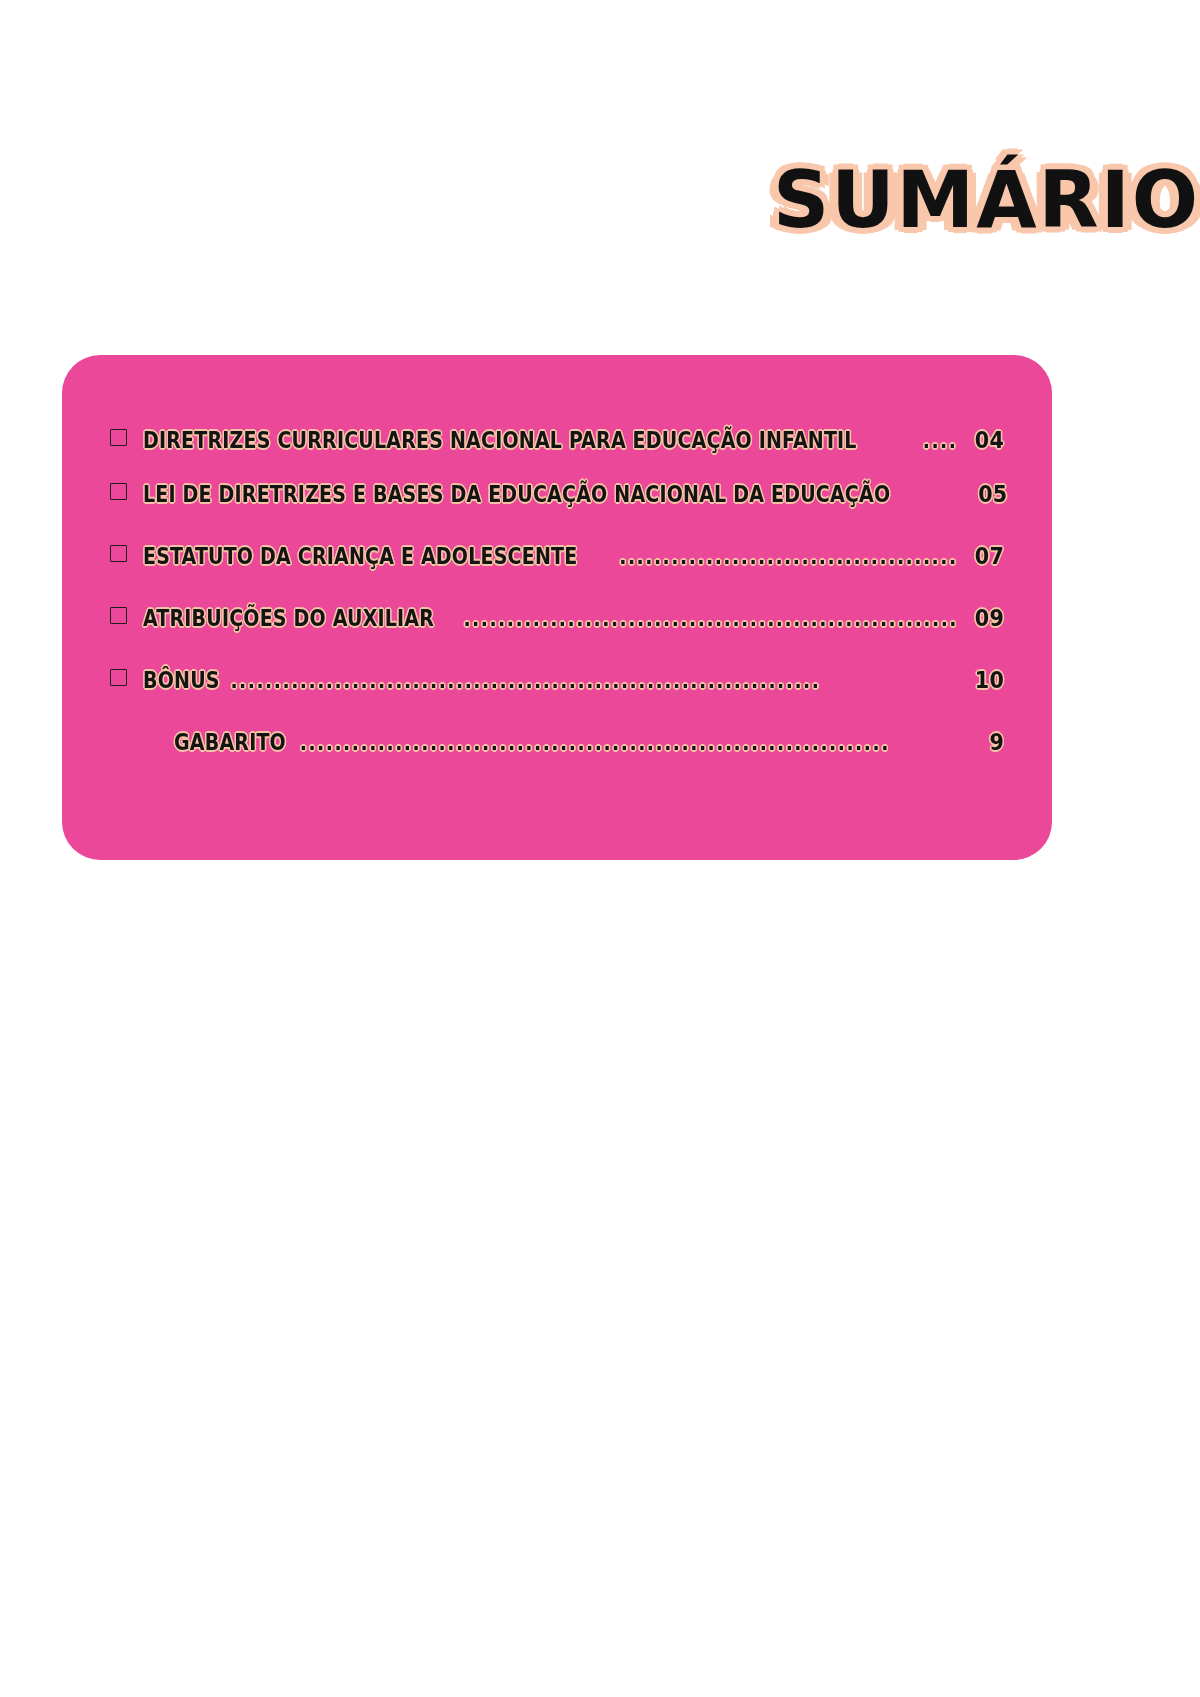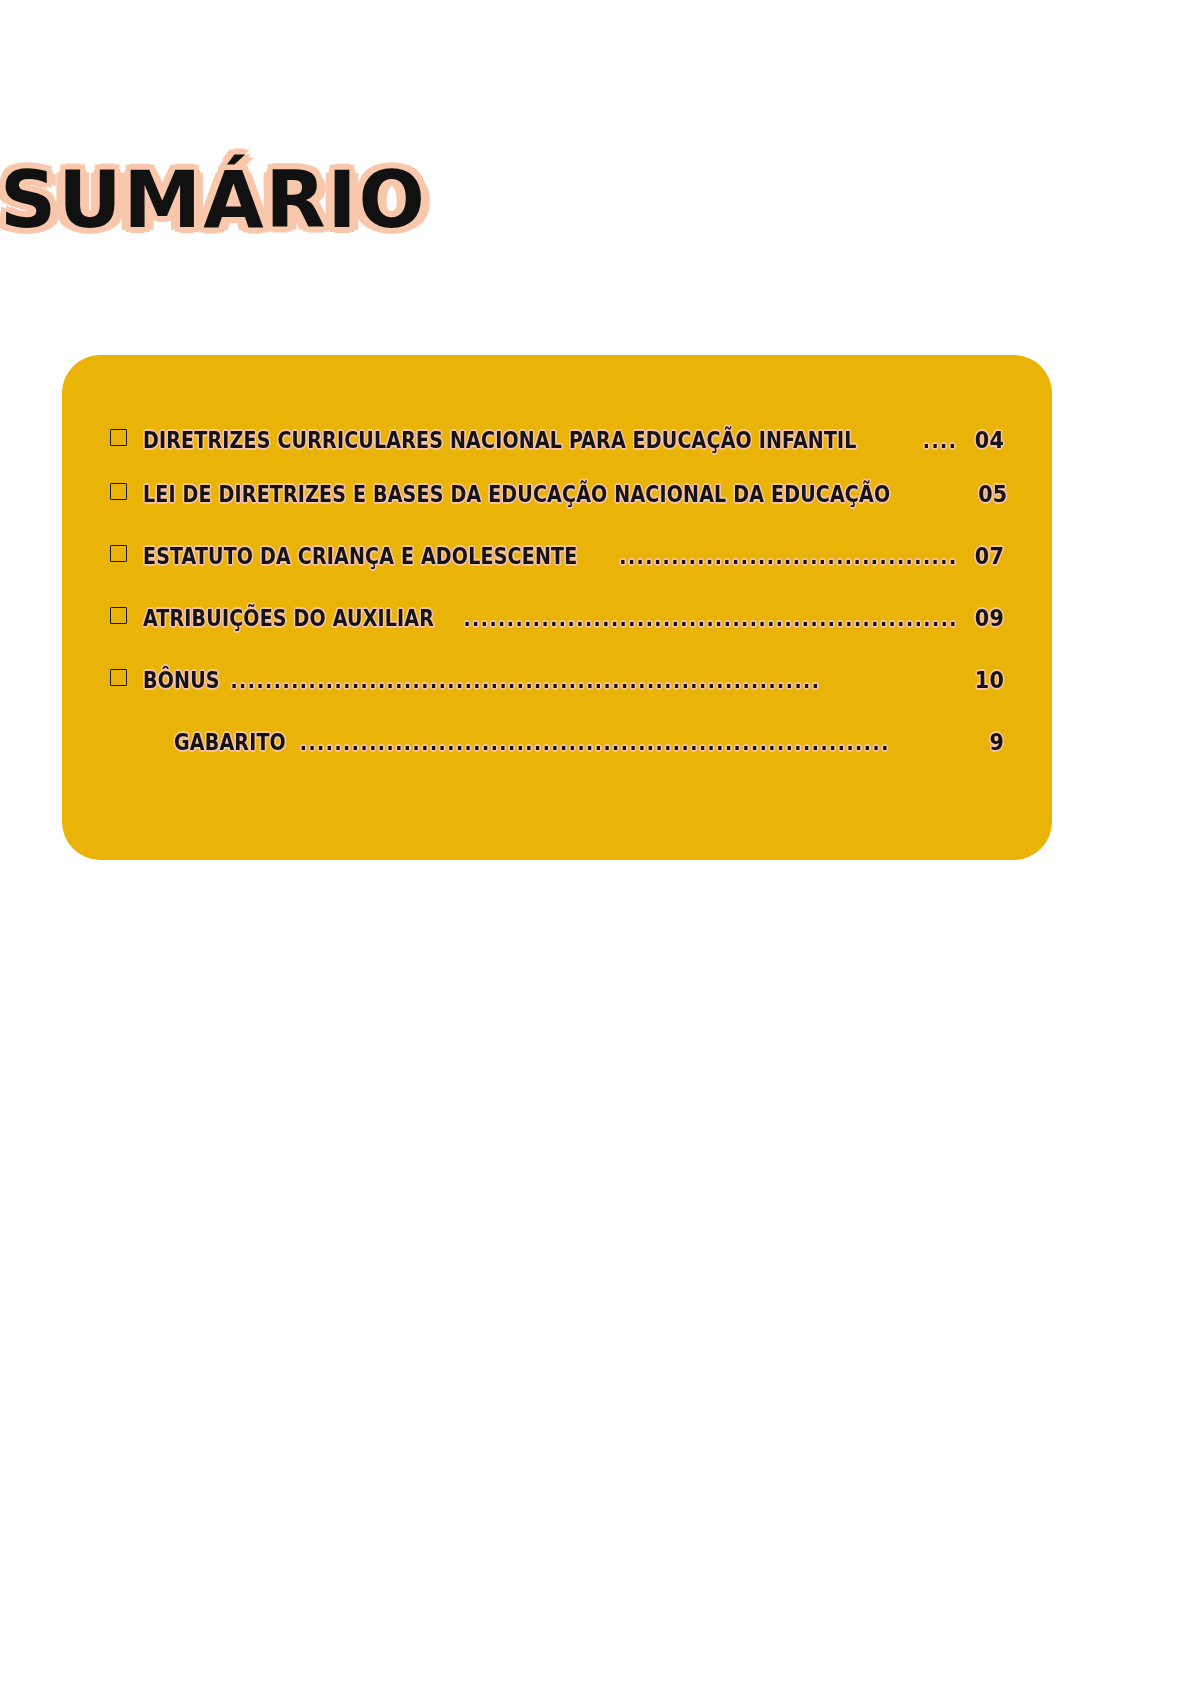--- a/index.html
+++ b/index.html
@@ -20,21 +20,21 @@
     inset: 0;
     background: #ffffff;
   }
 
   
   .title-wrap {
     position: absolute;
     top: 160px;
     left: 0;
     width: 1200px;
-    text-align: left;
+    text-align: right;
   }
   .title {
     display: inline-block;
     font-family: "DejaVu Sans", sans-serif;
     font-size: 78px;
     font-weight: 700;
     letter-spacing: 2px;
     color: #111111;
     -webkit-text-stroke: 0px;
     text-shadow:
@@ -66,21 +66,21 @@
     font-weight: 400;
   }
 
   
   .card {
     position: absolute;
     top: 355px;
     left: 62px;
     width: 990px;
     height: 505px;
-    background: #eab308;
+    background: #ec4899;
     border-radius: 38px;
   }
 
   .toc {
     position: absolute;
     top: 72px;
     left: 48px;
     right: 48px;
   }
 

